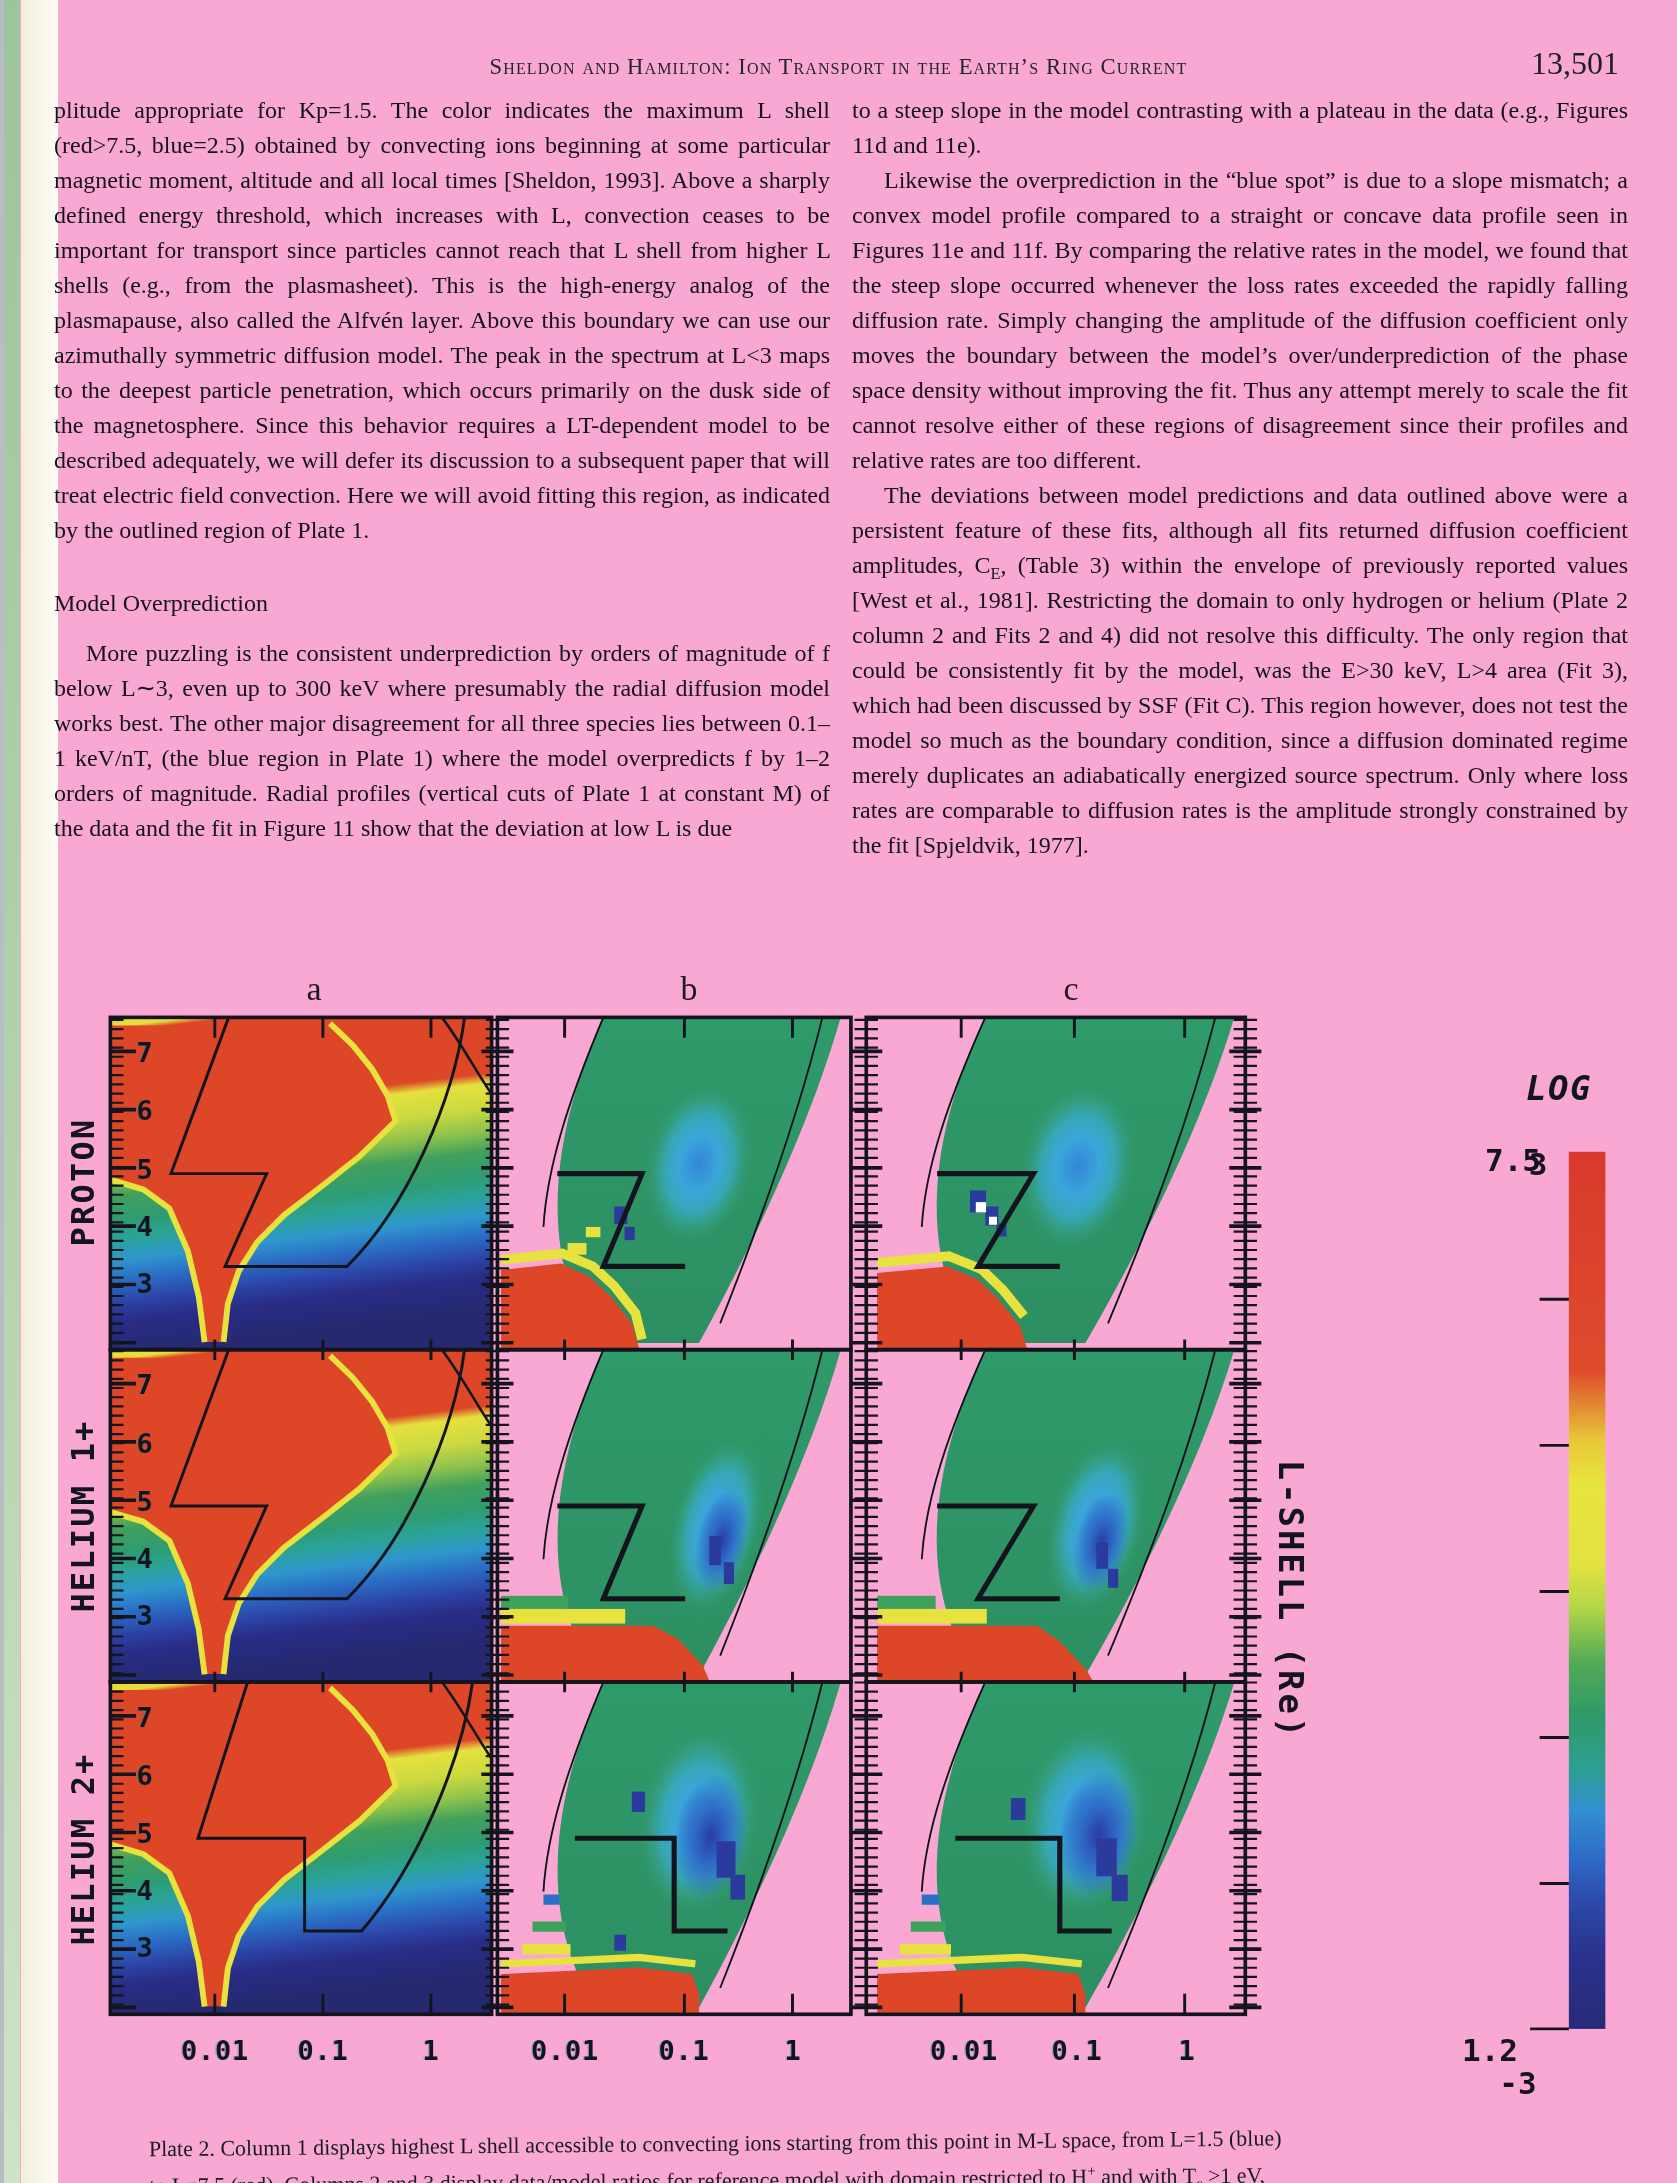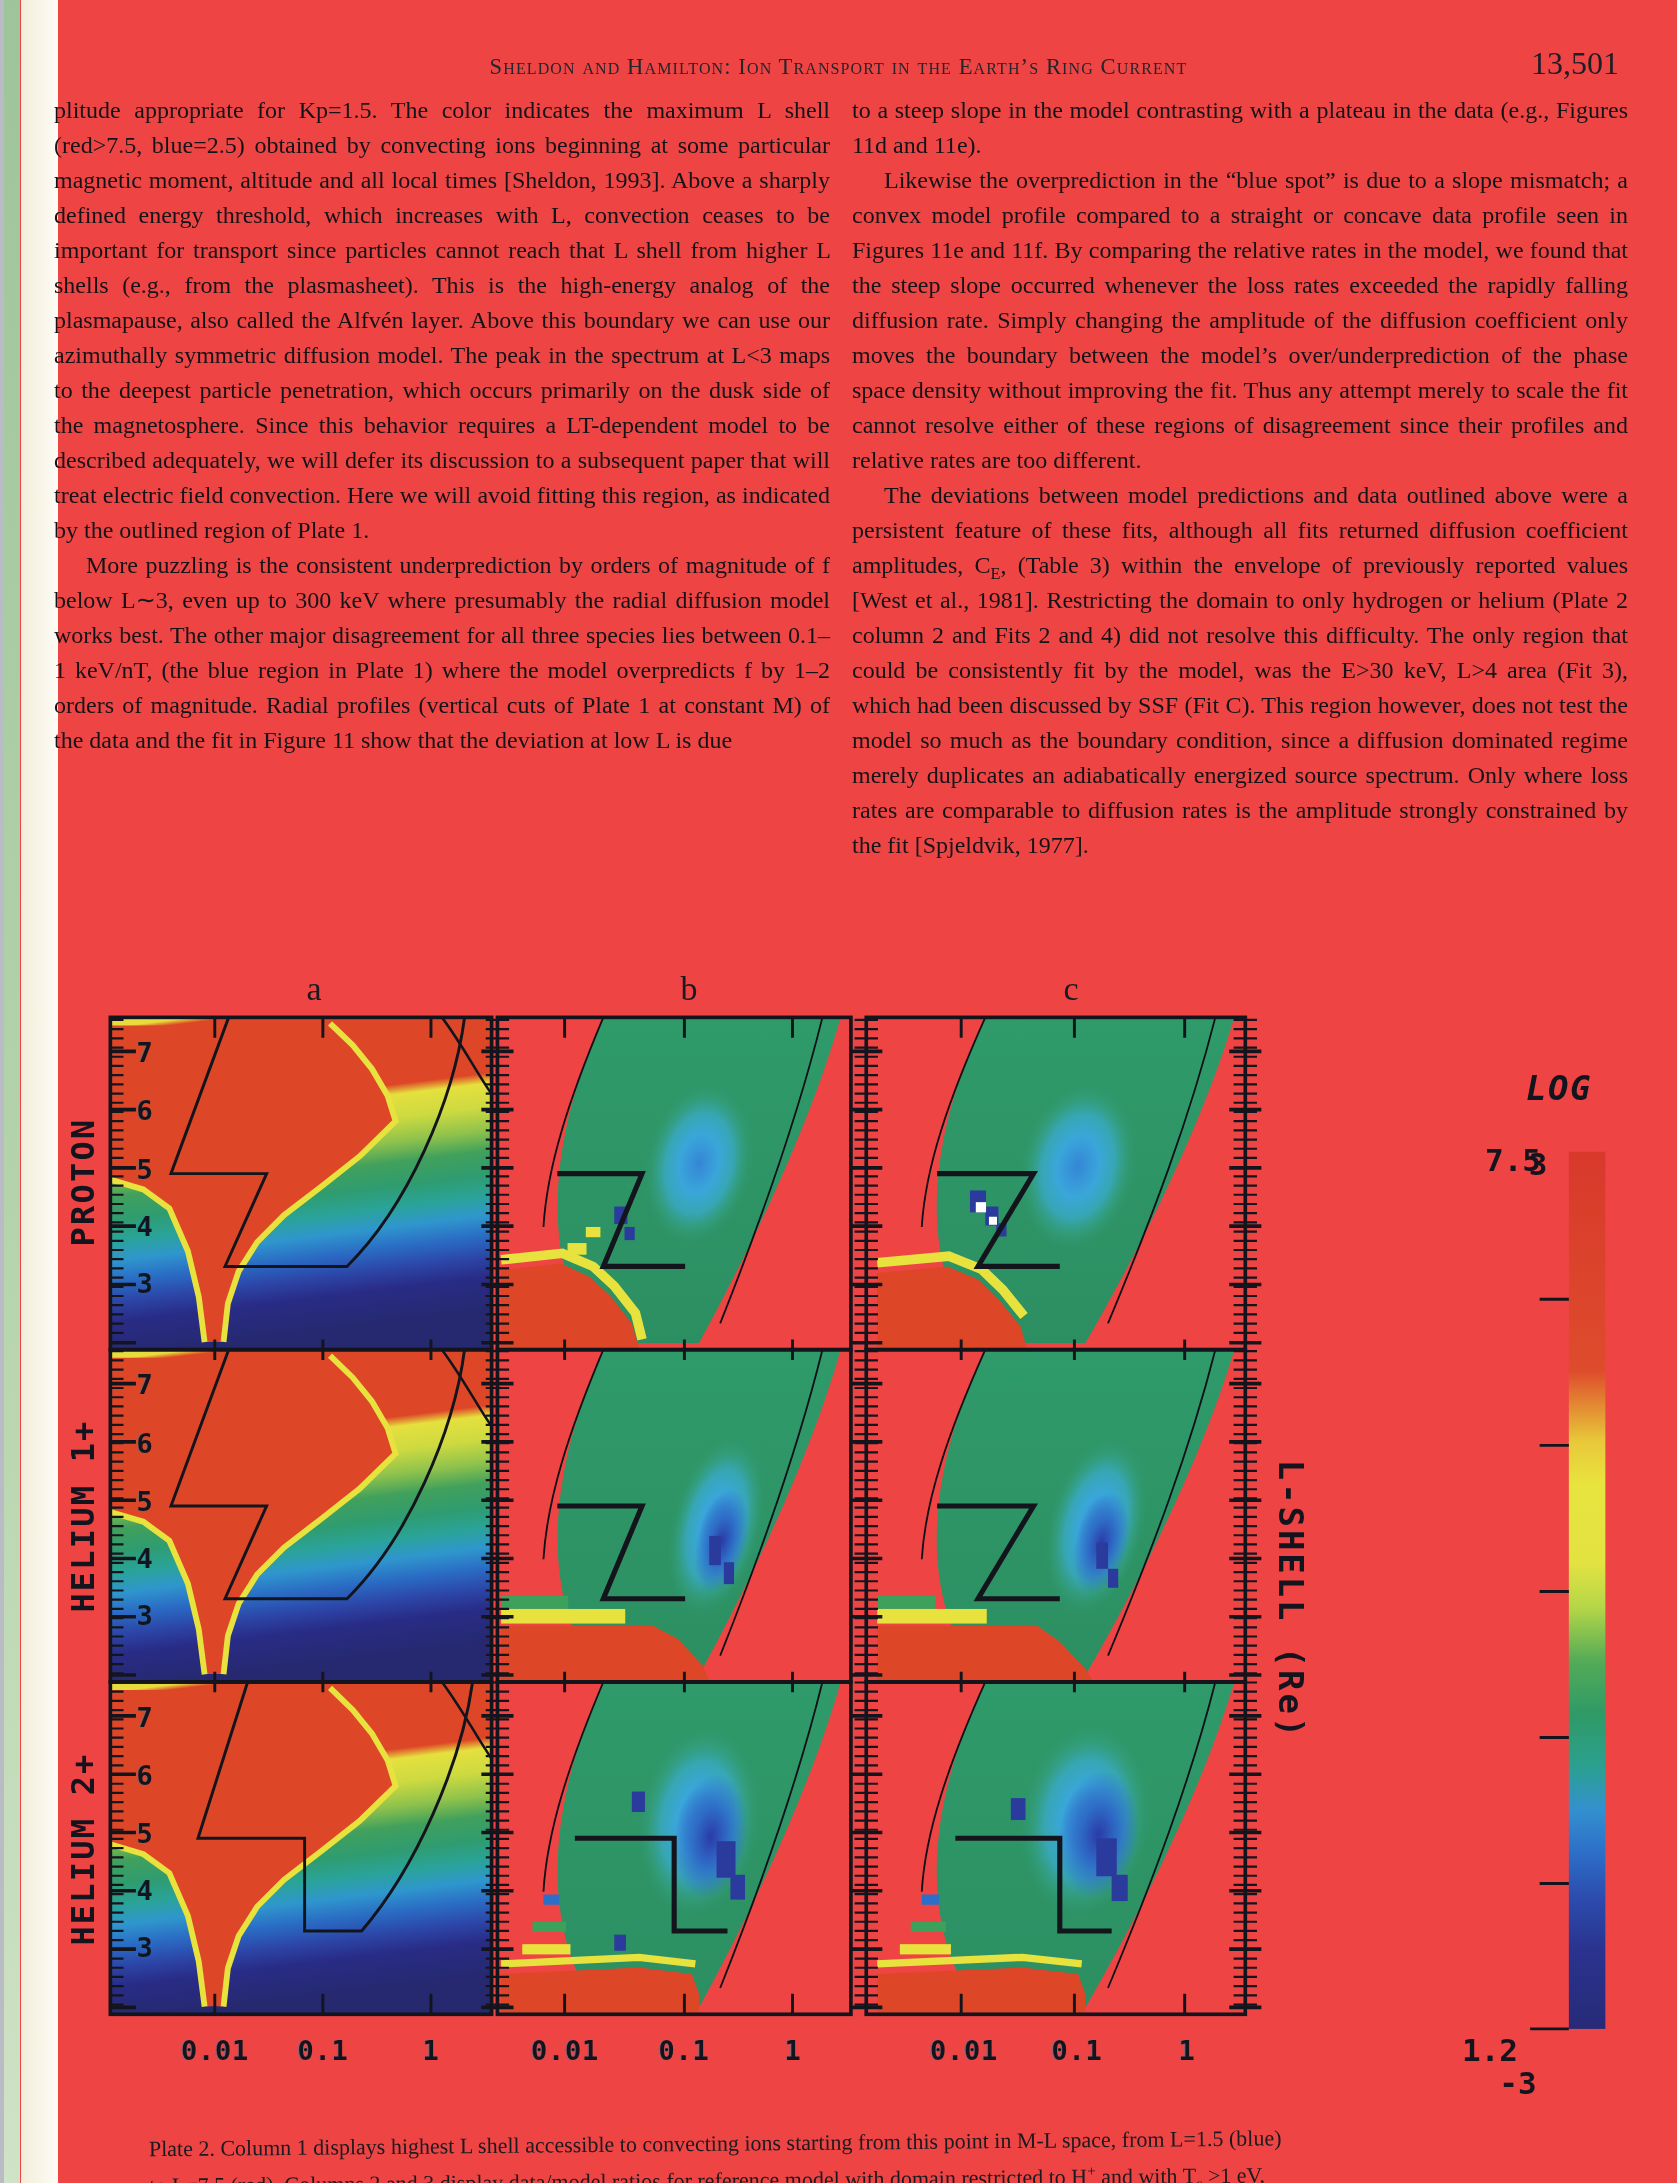--- a/index.html
+++ b/index.html
@@ -1,16 +1,16 @@
 <!DOCTYPE html>
 <html style="font-size:11.7px"><head>
 <meta charset="utf-8">
 <style>
   html,body{margin:0;padding:0;background:#888;}
-  .page{position:relative;width:1677px;height:2183px;background:#ef4444;overflow:hidden;
+  .page{position:relative;width:1677px;height:2183px;background:#f9a8d4;overflow:hidden;
         font-family:"Liberation Serif", serif;color:#17171b;}
   .edge-gray{position:absolute;left:0;top:0;width:4.4px;height:100%;background:#b9bcc4;}
   .edge-green{position:absolute;left:4.4px;top:0;width:16px;height:100%;
         background:linear-gradient(180deg,#9ec49a,#b4d3ab 55%,#cfe3c6);}
   .edge-cream{position:absolute;left:20.5px;top:0;width:37px;height:100%;
         background:linear-gradient(90deg,#f3eeda,#fdfcf5);}
   .running-head{position:absolute;left:219px;right:219px;top:54px;text-align:center;
         font-variant:small-caps;font-size:22.6px;letter-spacing:1.1px;color:#24242c;}
   .page-number{position:absolute;right:58px;top:45px;font-size:32px;color:#1d1d26;}
   .col{position:absolute;top:93px;width:776px;font-size:24px;line-height:35px;
@@ -42,20 +42,21 @@
 <div class="page">
   <div class="edge-gray"></div>
   <div class="edge-green"></div>
   <div class="edge-cream"></div>
 
   <div class="running-head">Sheldon and Hamilton: Ion Transport in the Earth’s Ring Current</div>
   <div class="page-number">13,501</div>
 
   <div class="col col-left">
     <p><span>plitude appropriate for </span><span class="it">Kp</span><span>=1.5.  The color indicates the maximum </span><span class="it">L</span><span> shell (red&gt;7.5, blue=2.5) obtained by convecting ions beginning at some particular magnetic moment, altitude and all local times [</span><span class="it">Sheldon</span><span>, 1993].  Above a sharply defined energy threshold, which increases with </span><span class="it">L</span><span>, convection ceases to be important for transport since particles cannot reach that </span><span class="it">L</span><span> shell from higher </span><span class="it">L</span><span> shells (e.g., from the plasmasheet).  This is the high-energy analog of the plasmapause, also called the Alfvén layer.  Above this boundary we can use our azimuthally symmetric diffusion model.  The peak in the spectrum at </span><span class="it">L</span><span>&lt;3 maps to the deepest particle penetration, which occurs primarily on the dusk side of the magnetosphere.  Since this behavior requires a LT-dependent model to be described adequately, we will defer its discussion to a subsequent paper that will treat electric field convection.  Here we will avoid fitting this region, as indicated by the outlined region of Plate 1.</span></p>
+    <h3 class="section-heading"><span class="it">Model Overprediction</span></h3>
     <p class="indent"><span>More puzzling is the consistent underprediction by orders of magnitude of </span><span class="it">f</span><span> below </span><span class="it">L</span><span>∼3, even up to 300 keV where presumably the radial diffusion model works best.  The other major disagreement for all three species lies between 0.1–1 keV/nT, (the blue region in Plate 1) where the model overpredicts </span><span class="it">f</span><span> by 1–2 orders of magnitude.  Radial profiles (vertical cuts of Plate 1 at constant </span><span class="it">M</span><span>) of the data and the fit in Figure 11 show that the deviation at low </span><span class="it">L</span><span> is due</span></p>
   </div>
 
   <div class="col col-right">
     <p><span>to a steep slope in the model contrasting with a plateau in the data (e.g., Figures 11</span><span class="it">d</span><span> and 11</span><span class="it">e</span><span>).</span></p>
     <p class="indent"><span>Likewise the overprediction in the “blue spot” is due to a slope mismatch; a convex model profile compared to a straight or concave data profile seen in Figures 11</span><span class="it">e</span><span> and 11</span><span class="it">f</span><span>.  By comparing the relative rates in the model, we found that the steep slope occurred whenever the loss rates exceeded the rapidly falling diffusion rate.  Simply changing the amplitude of the diffusion coefficient only moves the boundary between the model’s over/underprediction of the phase space density without improving the fit.  Thus any attempt merely to scale the fit cannot resolve either of these regions of disagreement since their profiles and relative rates are too different.</span></p>
     <p class="indent"><span>The deviations between model predictions and data outlined above were a persistent feature of these fits, although all fits returned diffusion coefficient amplitudes, </span><span class="it">C</span><span class="it sub">E</span><span>, (Table 3) within the envelope of previously reported values  [</span><span class="it">West et al.</span><span>, 1981].  Restricting the domain to only hydrogen or helium (Plate 2 column 2 and Fits 2 and 4) did not resolve this difficulty.  The only region that could be consistently fit by the model, was the </span><span class="it">E</span><span>&gt;30 keV, </span><span class="it">L</span><span>&gt;4 area (Fit 3), which had been discussed by SSF (Fit C). This region however, does not test the model so much as the boundary condition, since a diffusion dominated regime merely duplicates an adiabatically energized source spectrum.  Only where loss rates are comparable to diffusion rates is the amplitude strongly constrained by the fit  [</span><span class="it">Spjeldvik</span><span>, 1977].</span></p>
   </div>
 
   <svg class="plate-svg" width="1677" height="2183" viewBox="0 0 2296 2989">

